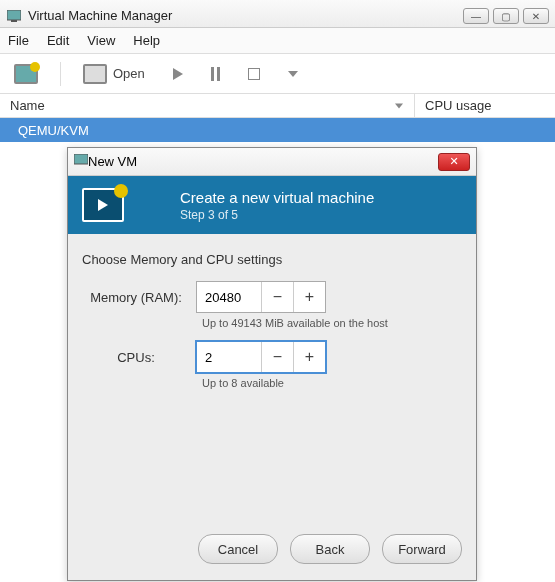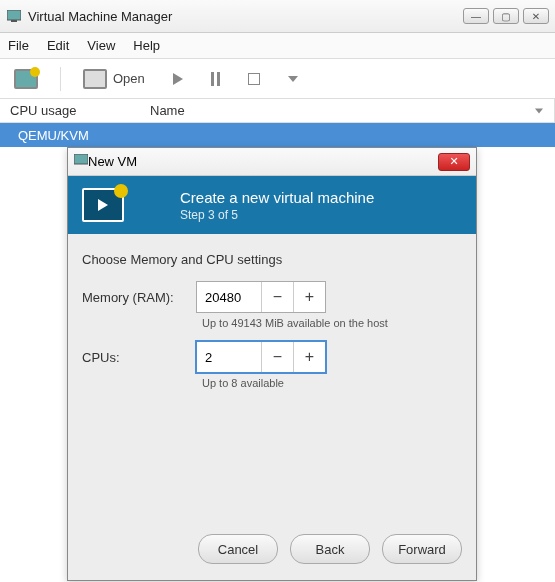--- a/index.html
+++ b/index.html
@@ -1,18 +1,18 @@
 <!DOCTYPE html>
 <html><head>
 <meta charset="utf-8">
 <style>
 * { box-sizing: border-box; margin: 0; padding: 0; font-family: sans-serif; }
 body { width: 555px; height: 582px; background: #ededed; overflow: hidden; }
 
-.titlebar { height: 28px; background: linear-gradient(#fafafa, #ededed); border-bottom: 1px solid #ccc; display: flex; align-items: center; padding: 16px 6px; font-size: 13px; color: #222; }
+.titlebar { height: 28px; background: linear-gradient(#fafafa, #ededed); border-bottom: 1px solid #ccc; display: flex; padding: 8px 6px; font-size: 13px; color: #222; }
 .titlebar .icon { width: 16px; height: 16px; margin-right: 6px; display: flex; align-items: center; justify-content: center; }
 .title-text { flex: 1; }
 .win-controls { display: flex; gap: 4px; }
 .win-btn { width: 26px; height: 16px; background: linear-gradient(#fafafa,#e0e0e0); border: 1px solid #999; border-radius: 3px; font-size: 10px; display: flex; align-items: center; justify-content: center; color: #555; cursor: pointer; }
 
 .menubar { height: 26px; background: #fafafa; border-bottom: 1px solid #ddd; display: flex; align-items: center; padding: 0 8px; gap: 18px; font-size: 13px; color: #222; }
 .menubar span { cursor: pointer; }
 
 .toolbar { height: 40px; background: #fff; border-bottom: 1px solid #ddd; display: flex; align-items: center; padding: 0 8px; gap: 16px; }
 .tb-btn { display: flex; align-items: center; gap: 6px; padding: 4px 6px; font-size: 13px; color: #444; cursor: pointer; }
@@ -42,21 +42,21 @@
 .wiz-icon { width: 42px; height: 34px; background: #0a4e70; border: 2px solid #fff; border-radius: 2px; position: relative; display: flex; align-items: center; justify-content: center; }
 .wiz-icon .play { width: 0; height: 0; border-left: 10px solid #fff; border-top: 6px solid transparent; border-bottom: 6px solid transparent; }
 .wiz-icon::after { content: ""; position: absolute; top: -6px; right: -6px; width: 14px; height: 14px; background: #e6c200; border-radius: 50%; }
 .wiz-text { color: #fff; margin-left: 44px; }
 .wiz-title { font-size: 15px; margin-bottom: 2px; }
 .wiz-step { font-size: 12px; opacity: 0.85; }
 
 .dlg-body { padding: 18px 14px 10px 14px; background: #ededed; min-height: 290px; font-size: 13px; color: #333; }
 .body-title { margin-bottom: 14px; }
 .form-row { display: flex; align-items: center; margin-bottom: 4px; }
-.form-label { width: 114px; text-align: left; padding-right: 6px; font-size: 13px; }
+.form-label { width: 114px; text-align: center; padding-right: 6px; font-size: 13px; }
 .spinner { display: flex; border: 1px solid #aaa; background: #fff; height: 32px; }
 .spinner input { width: 64px; border: none; padding: 0 8px; font-size: 13px; outline: none; }
 .spin-btn { width: 32px; border-left: 1px solid #ccc; display: flex; align-items: center; justify-content: center; font-size: 16px; color: #444; cursor: pointer; background: #fff; }
 .hint { font-size: 11px; color: #555; margin-left: 120px; margin-top: 4px; margin-bottom: 12px; }
 
 .dlg-footer { padding: 10px 14px 16px; display: flex; justify-content: flex-end; gap: 12px; background: #ededed; }
 .btn { min-width: 80px; height: 30px; background: linear-gradient(#fafafa,#e0e0e0); border: 1px solid #aaa; border-radius: 14px; font-size: 13px; color: #333; cursor: pointer; }
 </style>
 </head>
 <body>
@@ -103,26 +103,26 @@
     </div>
   <div class="tb-btn">
       <div class="stop-icon"></div>
     </div>
   <div class="tb-btn">
       <div class="chev"></div>
     </div>
 </div>
 
 <div class="columns">
-  <div class="col cpu">
-    <span>CPU usage</span>
-  </div>
   <div class="col name">
     <span>Name</span>
     <div class="chev" style="transform:scale(0.8)"></div>
+  </div>
+  <div class="col cpu">
+    <span>CPU usage</span>
   </div>
 </div>
 
 <div class="list">
   <div class="row">
     <span>QEMU/KVM</span>
   </div>
 </div>
 
 <div class="dialog">

